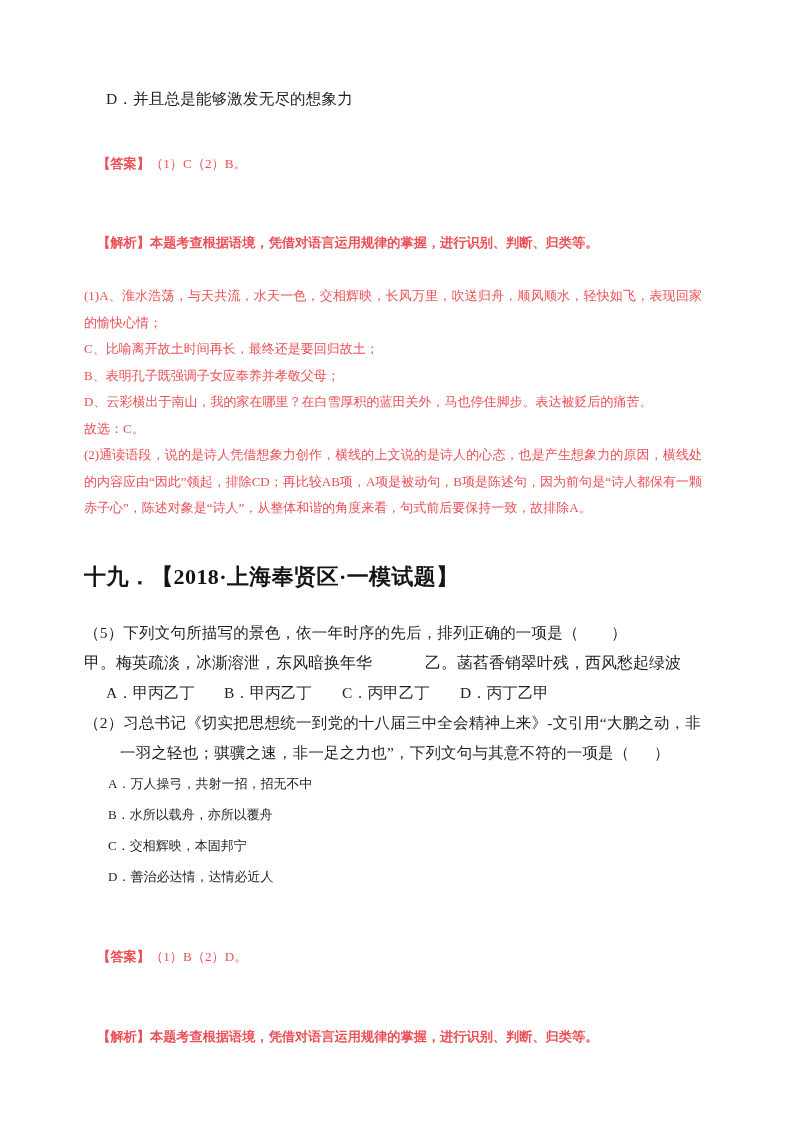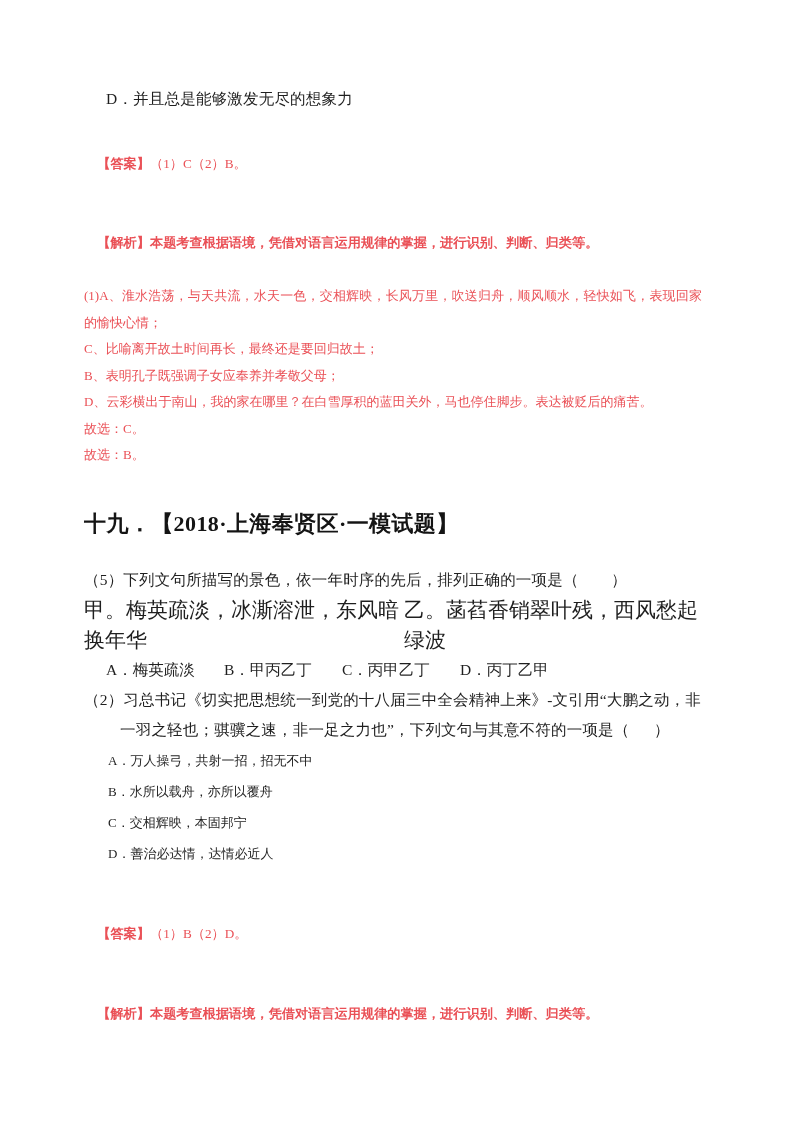--- a/index.html
+++ b/index.html
@@ -61,27 +61,27 @@
     color: #141414;
     letter-spacing: 0.4px;
   }
 
   .gap-sm { height: 10px; }
   .gap-md { height: 26px; }
   .gap-lg { height: 40px; }
 
   
   .couplet {
-    font-size: 21px;
+    font-size: 16px;
     line-height: 30px;
     color: #1f1f1f;
     display: flex;
   }
   .couplet .c-left { width: 320px; flex: 0 0 320px; }
-  .couplet .c-right { flex: 1 1 auto; }
+  .couplet .c-right { flex: 1 1 auto; text-align: center; }
 
   
   .choice-row {
     font-size: 15.5px;
     line-height: 30px;
     color: #1f1f1f;
     display: flex;
     padding-left: 22px;
   }
   .choice-row .ch { flex: 0 0 118px; }
@@ -109,37 +109,37 @@
 
   <div class="r-line">
     <span class="r-tag">【解析】</span><span class="r-tag">本题考查根据语境，凭借对语言运用规律的掌握，进行识别、判断、归类等。</span>
   </div>
 
   <div class="r-para">(1)A、淮水浩荡，与天共流，水天一色，交相辉映，长风万里，吹送归舟，顺风顺水，轻快如飞，表现回家的愉快心情；</div>
   <div class="r-para">C、比喻离开故土时间再长，最终还是要回归故土；</div>
   <div class="r-para">B、表明孔子既强调子女应奉养并孝敬父母；</div>
   <div class="r-para">D、云彩横出于南山，我的家在哪里？在白雪厚积的蓝田关外，马也停住脚步。表达被贬后的痛苦。</div>
   <div class="r-para">故选：C。</div>
-  <div class="r-para">故选：B。</div>
+  <div class="r-para">(2)通读语段，说的是诗人凭借想象力创作，横线的上文说的是诗人的心态，也是产生想象力的原因，横线处的内容应由“因此”领起，排除CD；再比较AB项，A项是被动句，B项是陈述句，因为前句是“诗人都保有一颗赤子心”，陈述对象是“诗人”，从整体和谐的角度来看，句式前后要保持一致，故排除A。</div>
 
   <div class="gap-lg"></div>
 
   <div class="sec-heading">十九．【2018·上海奉贤区·一模试题】</div>
 
   <div class="gap-md"></div>
 
   <div class="q-line">（5）下列文句所描写的景色，依一年时序的先后，排列正确的一项是（        ）</div>
 
   <div class="couplet">
     <span class="c-left">甲。梅英疏淡，冰澌溶泄，东风暗换年华</span>
     <span class="c-right">乙。菡萏香销翠叶残，西风愁起绿波</span>
   </div>
 
   <div class="choice-row">
-    <span class="ch">A．梅英疏淡</span>
+    <span class="ch">A．甲丙乙丁</span>
     <span class="ch">B．甲丙乙丁</span>
     <span class="ch">C．丙甲乙丁</span>
     <span class="ch">D．丙丁乙甲</span>
   </div>
 
   <div class="q-line">（2）习总书记《切实把思想统一到党的十八届三中全会精神上来》‐文引用“大鹏之动，非</div>
   <div class="q-line q-indent-2">一羽之轻也；骐骥之速，非一足之力也”，下列文句与其意不符的一项是（      ）</div>
 
   <div class="stacked-choice">A．万人操弓，共射一招，招无不中</div>
   <div class="stacked-choice">B．水所以载舟，亦所以覆舟</div>

